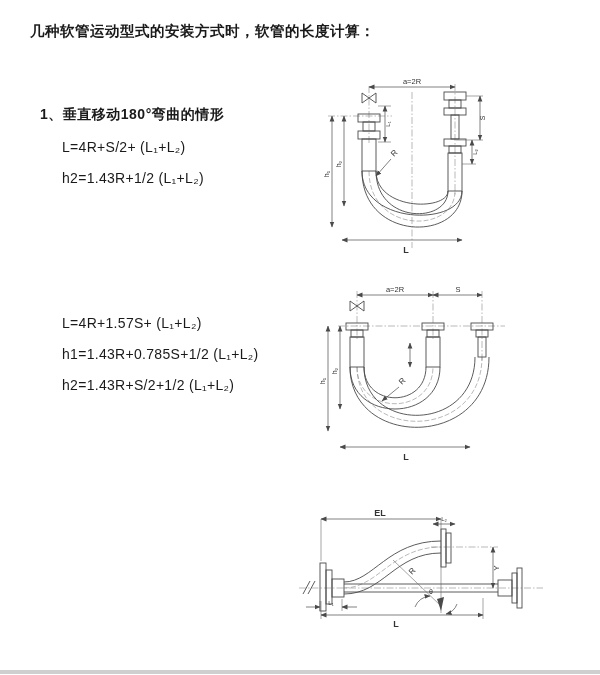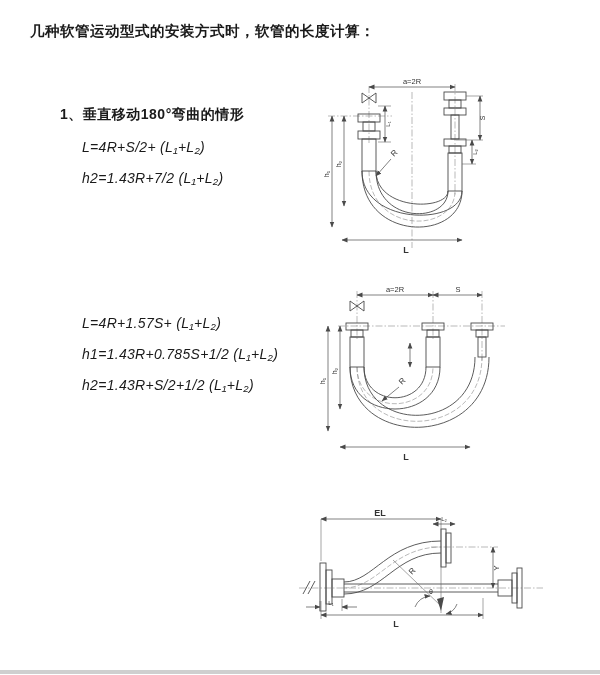--- a/index.html
+++ b/index.html
@@ -6,24 +6,24 @@
   html,body { background:#ffffff; }
   body {
     width:600px; height:675px; position:relative; overflow:hidden;
     font-family:"Liberation Sans","DejaVu Sans",sans-serif;
     color:#1a1a1a;
   }
   .doc-title {
     position:absolute; left:30px; top:22px;
     font-size:14.5px; font-weight:600; letter-spacing:0.5px;
   }
-  .section { position:absolute; left:40px; width:280px;margin-left:20px; }
+  .section { position:absolute; left:40px; width:280px; }
   .sec-heading { font-size:14px; font-weight:600; letter-spacing:0.5px; }
   .formulas { margin-left:22px; }
-  .formula { font-size:14px; margin-top:15px; letter-spacing:0.3px; white-space:nowrap;font-style:italic; }
+  .formula { font-size:14px; margin-top:15px; letter-spacing:0.3px; white-space:nowrap; }
   #section-1 { top:106px; }
   #section-2 { top:300px; }
   #section-3 { top:516px; }
   #section-3 .formula { margin-top:13px; }
   .diagram { position:absolute; }
   #diagram-1 { left:312px; top:74px; }
   #diagram-2 { left:310px; top:281px; }
   #diagram-3 { left:293px; top:503px; }
   svg { display:block; }
   svg text {
@@ -39,21 +39,21 @@
 </style>
 </head>
 <body>
 
 <div class="doc-title">几种软管运动型式的安装方式时，软管的长度计算：</div>
 
 <div class="section" id="section-1">
   <div class="sec-heading">1、垂直移动180°弯曲的情形</div>
   <div class="formulas">
     <div class="formula">L=4R+S/2+ (L₁+L₂)</div>
-    <div class="formula">h2=1.43R+7/2 (L₁+L₂)</div>
+    <div class="formula">h2=1.43R+1/2 (L₁+L₂)</div>
   </div>
 </div>
 
 <div class="section" id="section-2">
   <div class="formulas">
     <div class="formula">L=4R+1.57S+ (L₁+L₂)</div>
     <div class="formula">h1=1.43R+0.785S+1/2 (L₁+L₂)</div>
     <div class="formula">h2=1.43R+S/2+1/2 (L₁+L₂)</div>
   </div>
 </div>

